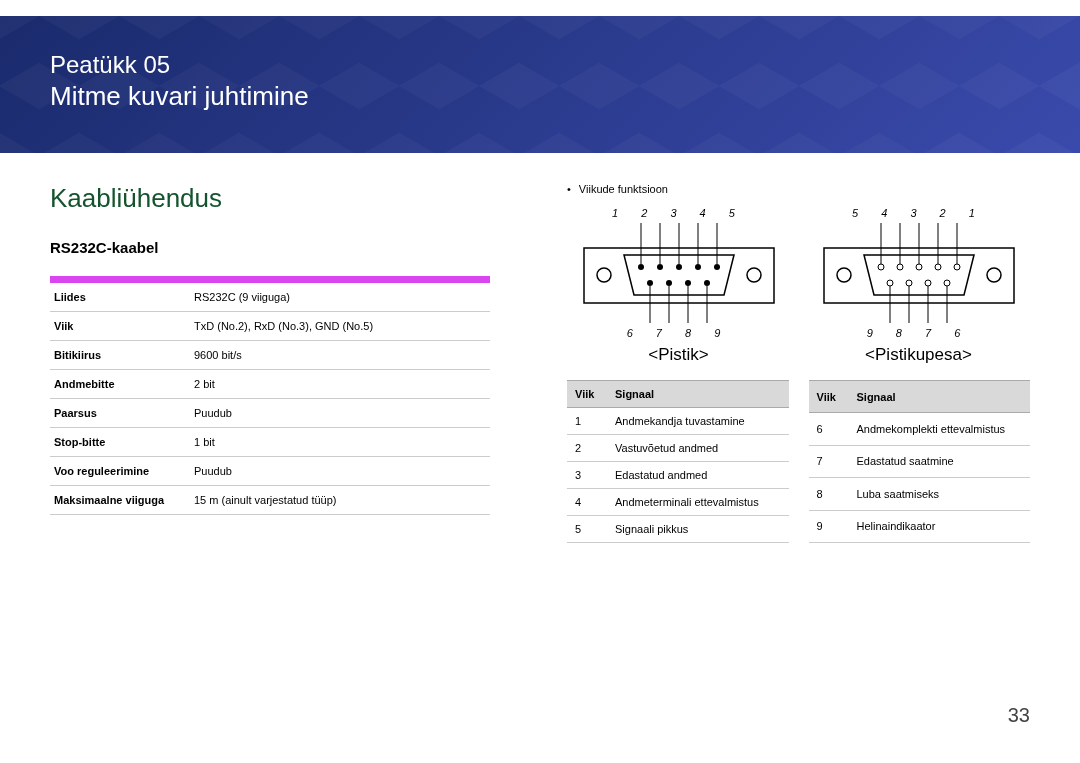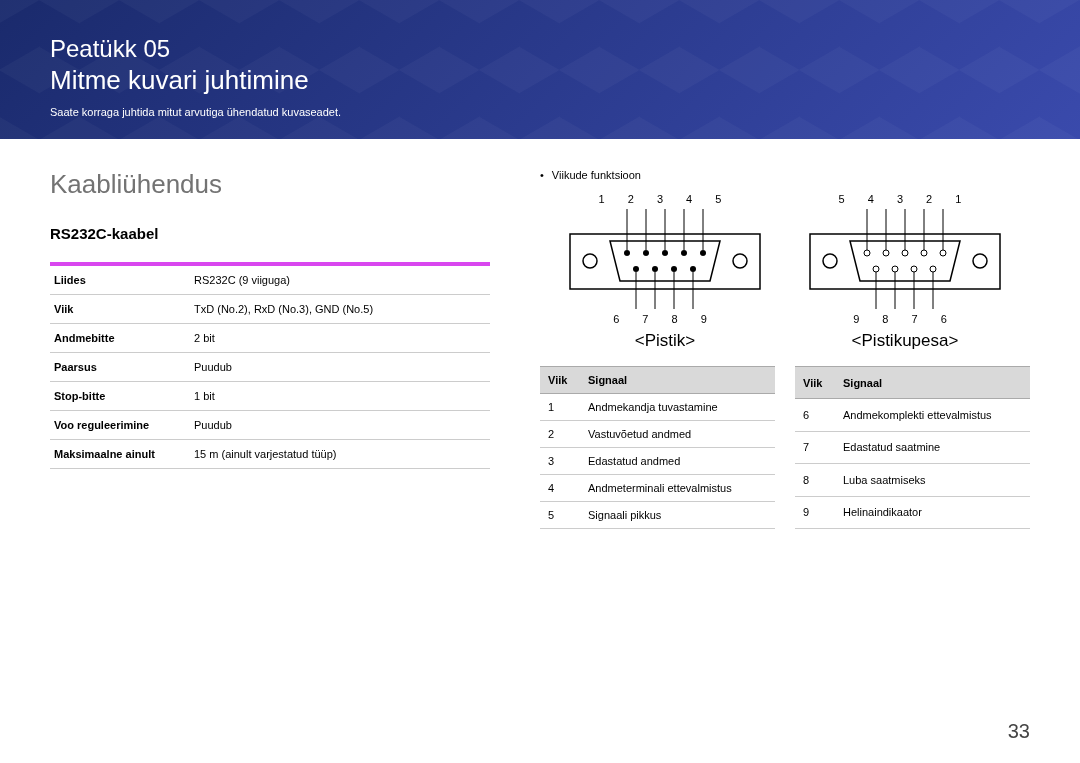--- a/index.html
+++ b/index.html
@@ -7,24 +7,25 @@
     font-family: Arial, Helvetica, sans-serif;
     width: 1080px;
     height: 763px;
     background: #fff;
     position: relative;
     color: #000;
   }
   .header {
     background: linear-gradient(135deg, #1a2a6c 0%, #2a3a8c 50%, #3a4aac 100%);
     background-color: #2c3e7a;
-    padding: 35px 50px 21px 50px;
+    padding: 35px 50px 31px 50px;
     color: #fff;
     position: relative;
     overflow: hidden;
+    margin-top: 16px;
   }
   .header::before {
     content: "";
     position: absolute;
     top: 0; right: 0; bottom: 0; left: 0;
     background-image:
       linear-gradient(30deg, rgba(255,255,255,0.03) 12%, transparent 12.5%, transparent 87%, rgba(255,255,255,0.03) 87.5%, rgba(255,255,255,0.03)),
       linear-gradient(150deg, rgba(255,255,255,0.03) 12%, transparent 12.5%, transparent 87%, rgba(255,255,255,0.03) 87.5%, rgba(255,255,255,0.03)),
       linear-gradient(30deg, rgba(255,255,255,0.03) 12%, transparent 12.5%, transparent 87%, rgba(255,255,255,0.03) 87.5%, rgba(255,255,255,0.03)),
       linear-gradient(150deg, rgba(255,255,255,0.03) 12%, transparent 12.5%, transparent 87%, rgba(255,255,255,0.03) 87.5%, rgba(255,255,255,0.03));
@@ -52,23 +53,24 @@
   .content {
     display: flex;
     padding: 30px 50px 0 50px;
     gap: 50px;
   }
   .left-col {
     flex: 0 0 440px;
   }
   .right-col {
     flex: 1;
+    margin-left: 27px;
   }
   .section-title {
-    color: #737373;
+    color: #14532d;
     font-size: 26px;
     font-weight: 500;
     margin-bottom: 25px;
   }
   .sub-title {
     font-size: 15px;
     font-weight: 600;
     margin-bottom: 20px;
     color: #000;
   }
@@ -76,21 +78,21 @@
     width: 100%;
     border-collapse: collapse;
     font-size: 11px;
   }
   .spec-table td {
     padding: 8px 4px;
     border-bottom: 1px solid #ccc;
     vertical-align: top;
   }
   .spec-table tr:first-child td {
-    border-top: 4px solid #d946ef;
+    border-top: 7px solid #d946ef;
   }
   .spec-table td:first-child {
     width: 140px;
     font-weight: 600;
   }
   .bullet-line {
     font-size: 11px;
     margin-bottom: 12px;
   }
   .bullet-line::before {
@@ -104,20 +106,21 @@
     margin-bottom: 15px;
   }
   .diagram-block {
     text-align: center;
   }
   .pin-row {
     font-size: 11px;
     letter-spacing: 10px;
     display: block;
     text-align: center;
+    font-style: italic;
   }
   .connector-svg {
     display: block;
     margin: 4px auto;
   }
   .diagram-label {
     font-size: 17px;
     margin-top: 6px;
   }
   .pin-tables {
@@ -141,69 +144,72 @@
   .pin-table td {
     padding: 7px 8px;
     border-bottom: 1px solid #ccc;
   }
   .pin-table th:first-child,
   .pin-table td:first-child {
     width: 40px;
   }
   .page-num {
     position: absolute;
-    bottom: 20px;
+    bottom: 36px;
     right: 50px;
     font-size: 20px;
     color: #444;
   }
 </style>
 </head>
 <body>
 
 <div class="header">
   <div class="chapter-label">Peatükk  05</div>
   <div class="chapter-title">Mitme kuvari juhtimine</div>
-  <div class="chapter-subtitle">Saate korraga juhtida mitut arvutiga ühendatud kuvaseadet.</div>
 </div>
 
 <div class="content">
 
   <div class="left-col">
     <div class="section-title">Kaabliühendus</div>
     <div class="sub-title">RS232C-kaabel</div>
 
     <table class="spec-table">
       <tbody>
           <tr>
         <td>Liides</td>
         <td>RS232C (9 viiguga)</td>
       </tr>
       <tr>
         <td>Viik</td>
         <td>TxD (No.2), RxD (No.3), GND (No.5)</td>
       </tr>
       <tr>
+        <td>Bitikiirus</td>
+        <td>9600 bit/s</td>
+      </tr>
+      <tr>
         <td>Andmebitte</td>
         <td>2 bit</td>
       </tr>
       <tr>
         <td>Paarsus</td>
         <td>Puudub</td>
       </tr>
       <tr>
         <td>Stop-bitte</td>
         <td>1 bit</td>
       </tr>
       <tr>
         <td>Voo reguleerimine</td>
         <td>Puudub</td>
       </tr>
       <tr>
-        <td>Maksimaalne ainult</td>
+        <td>Maksimaalne viiguga</td>
         <td>15 m (ainult varjestatud tüüp)</td>
       </tr>
     </tbody>
       </table>
   </div>
 
   <div class="right-col">
     <div class="bullet-line">Viikude funktsioon</div>
 
     <div class="diagrams">

